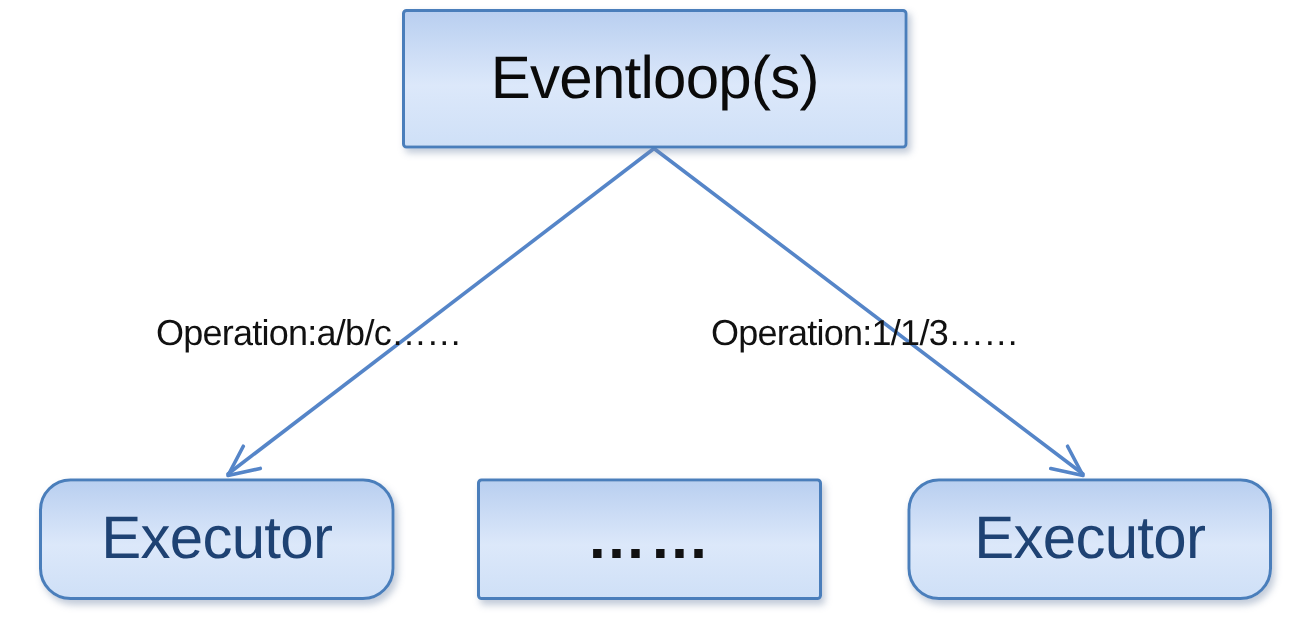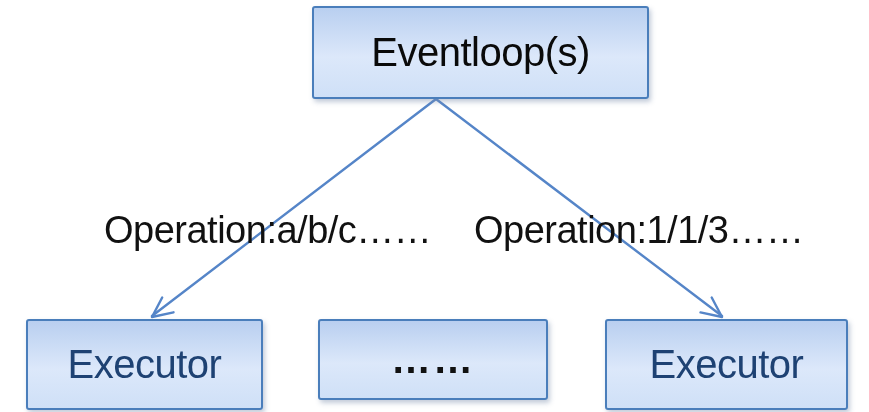--- a/index.html
+++ b/index.html
@@ -42,43 +42,43 @@
       var(--node-fill-mid, #dce8fa) 55%,
       var(--node-fill-bottom, #cfe0f7) 100%);
     box-shadow: 2px 3px 5px rgba(120, 140, 170, 0.45);
   }
   .node-root {
     left: 268px; top: 6px;
     width: 337px; height: 93px;
     font-size: 40px;
     letter-spacing: -0.5px;
     color: var(--root-text, #0a0a0a);
-    margin-left: 44px;
   }
   .node-exec {
     top: 319px;
-    height: 91px;
+    height: 81px;
     font-size: 40px;
     letter-spacing: -0.5px;
     color: var(--executor-text, #1e4273);
+    border-radius: 21px;
   }
   .node-exec-left  { left: 26px;  width: 237px; }
   .node-exec-right { left: 605px; width: 243px; }
   .node-ellipsis {
     left: 318px; top: 319px;
     width: 230px; height: 81px;
     font-size: 40px;
     font-weight: bold;
     letter-spacing: 2px;
     color: var(--label-text, #111111);
   }
   .edge-label {
     position: absolute;
     top: 209px;
-    font-size: 38px;
+    font-size: 24px;
     letter-spacing: -0.5px;
     color: var(--label-text, #111111);
     white-space: nowrap;
   }
   .edge-label-left  { left: 104px; }
   .edge-label-right { left: 474px; }
 </style>
 </head>
 <body>
 

